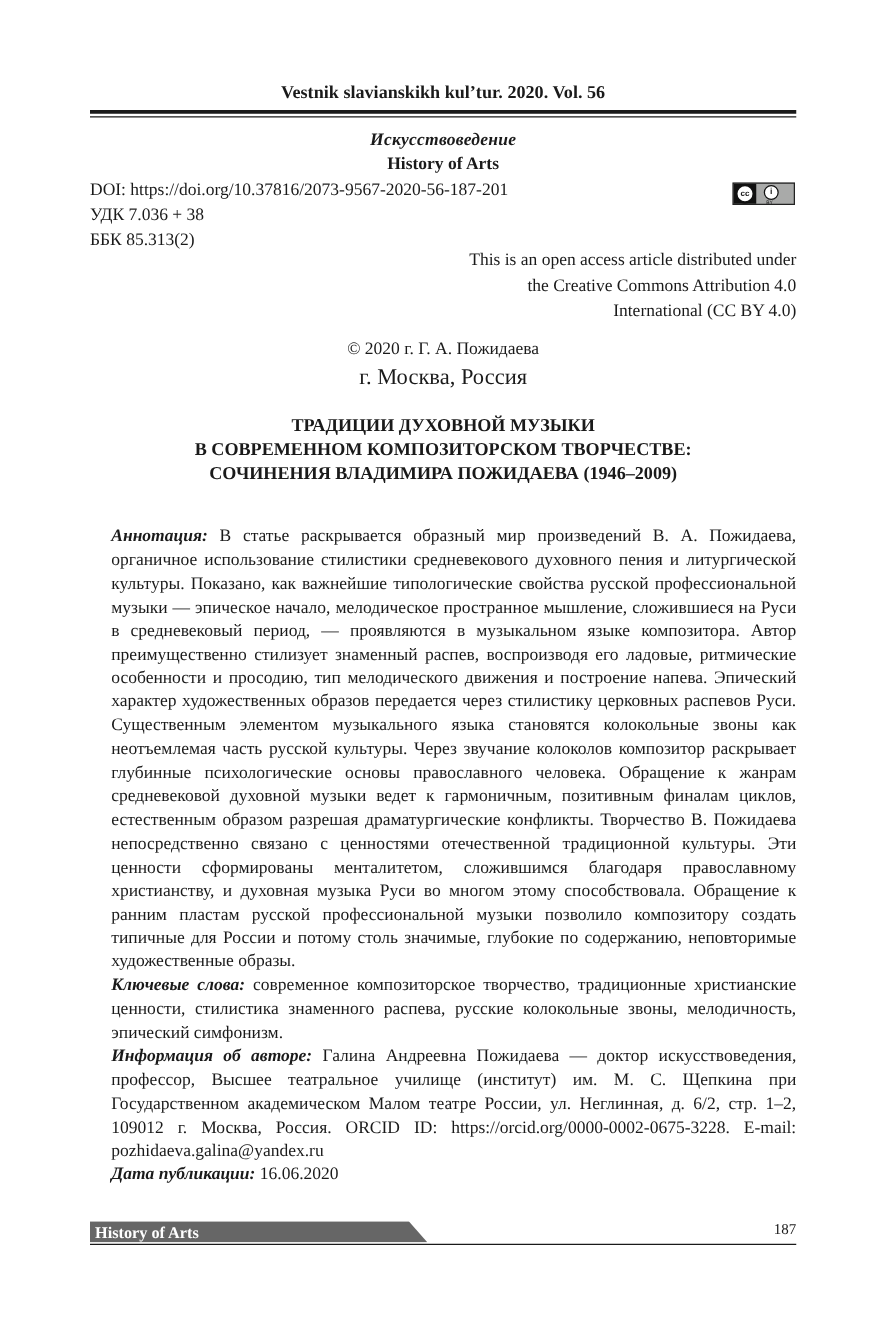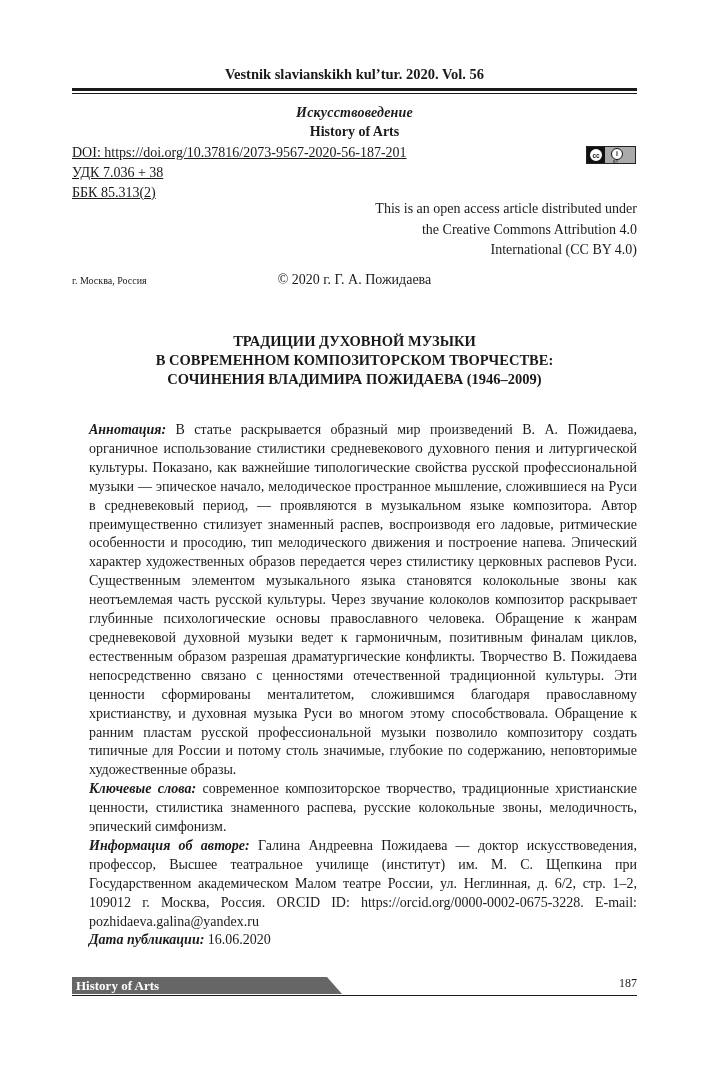--- a/index.html
+++ b/index.html
@@ -7,36 +7,36 @@
          font-family: "Liberation Serif", "DejaVu Serif", serif; color: #1a1a1a; }
   .page { position: absolute; left: 72px; top: 0; width: 565px; }
   .running-head { position: absolute; top: 66px; left: 0; width: 565px; text-align: center;
                   font-weight: bold; font-size: 14.5px; }
   .rule-thick { position: absolute; top: 88px; left: 0; width: 565px; height: 3px; background: #1a1a1a; }
   .rule-thin { position: absolute; top: 93px; left: 0; width: 565px; height: 1px; background: #1a1a1a; }
   .section-ru { position: absolute; top: 105px; left: 0; width: 565px; text-align: center;
                 font-size: 14px; font-weight: bold; font-style: italic; letter-spacing: 0.2px; }
   .section-en { position: absolute; top: 124px; left: 0; width: 565px; text-align: center;
                 font-size: 14px; font-weight: bold; }
-  .ids { position: absolute; top: 143px; left: 0; font-size: 14px; line-height: 20px; text-decoration: underline; }
+  .ids { position: absolute; top: 143px; left: 0; font-size: 14px; line-height: 20px; }
   .cc-badge { position: absolute; top: 146px; left: 514px; width: 50px; height: 18px;
               background: #a9aaa9; border: 1px solid #222; box-sizing: border-box; display: flex; align-items: center; }
   .cc-badge .cc { width: 16px; height: 16px; background: #fff; border: 2px solid #111; border-radius: 50%;
                   box-sizing: border-box; margin-left: 1px; font: bold 6.5px "Liberation Sans", sans-serif;
                   display: flex; align-items: center; justify-content: center; }
   .cc-badge .cc-black { width: 18px; height: 16px; background: #111; position: absolute; left: 0; top: 0; z-index: 0; }
   .cc-badge .by { position: absolute; left: 24px; top: 1px; width: 12px; height: 12px; border-radius: 50%;
                   background: #fff; border: 1.5px solid #111; box-sizing: border-box;
                   font: bold 7px "Liberation Sans", sans-serif; text-align: center; line-height: 9px; }
   .cc-badge .by-label { position: absolute; left: 26px; top: 12px; font: 4px "Liberation Sans", sans-serif; color: #111; }
   .license { position: absolute; top: 199px; right: 0; width: 320px; text-align: right;
              font-size: 14px; line-height: 20.5px; }
   .author { position: absolute; top: 272px; left: 0; width: 565px; text-align: center; font-size: 14px;
             font-weight: normal; }
-  .city { position: absolute; top: 275px; left: 0; width: 565px; font-size: 10px; }
+  .city { position: absolute; top: 291px; left: 0; width: 565px; text-align: center; font-size: 18px; }
   .title { position: absolute; top: 332px; left: 0; width: 565px; text-align: center; font-weight: bold;
            font-size: 14.5px; line-height: 19px; }
   .title div { white-space: nowrap; }
   .body { position: absolute; top: 405px; left: 17px; width: 548px; font-size: 14px; line-height: 18.9px;
           text-align: justify; hyphens: manual; margin-top: 16px; }
   .body p { margin: 0; }
   .label { font-weight: bold; font-style: italic; }
   .footer-bar { position: absolute; top: 977px; left: 0; width: 270px; height: 17px; background: #666666;
                 clip-path: polygon(0 0, 255px 0, 270px 17px, 0 17px); }
   .footer-label { position: absolute; top: 978px; left: 4px; color: #ffffff; font-weight: bold; font-size: 13px; }

